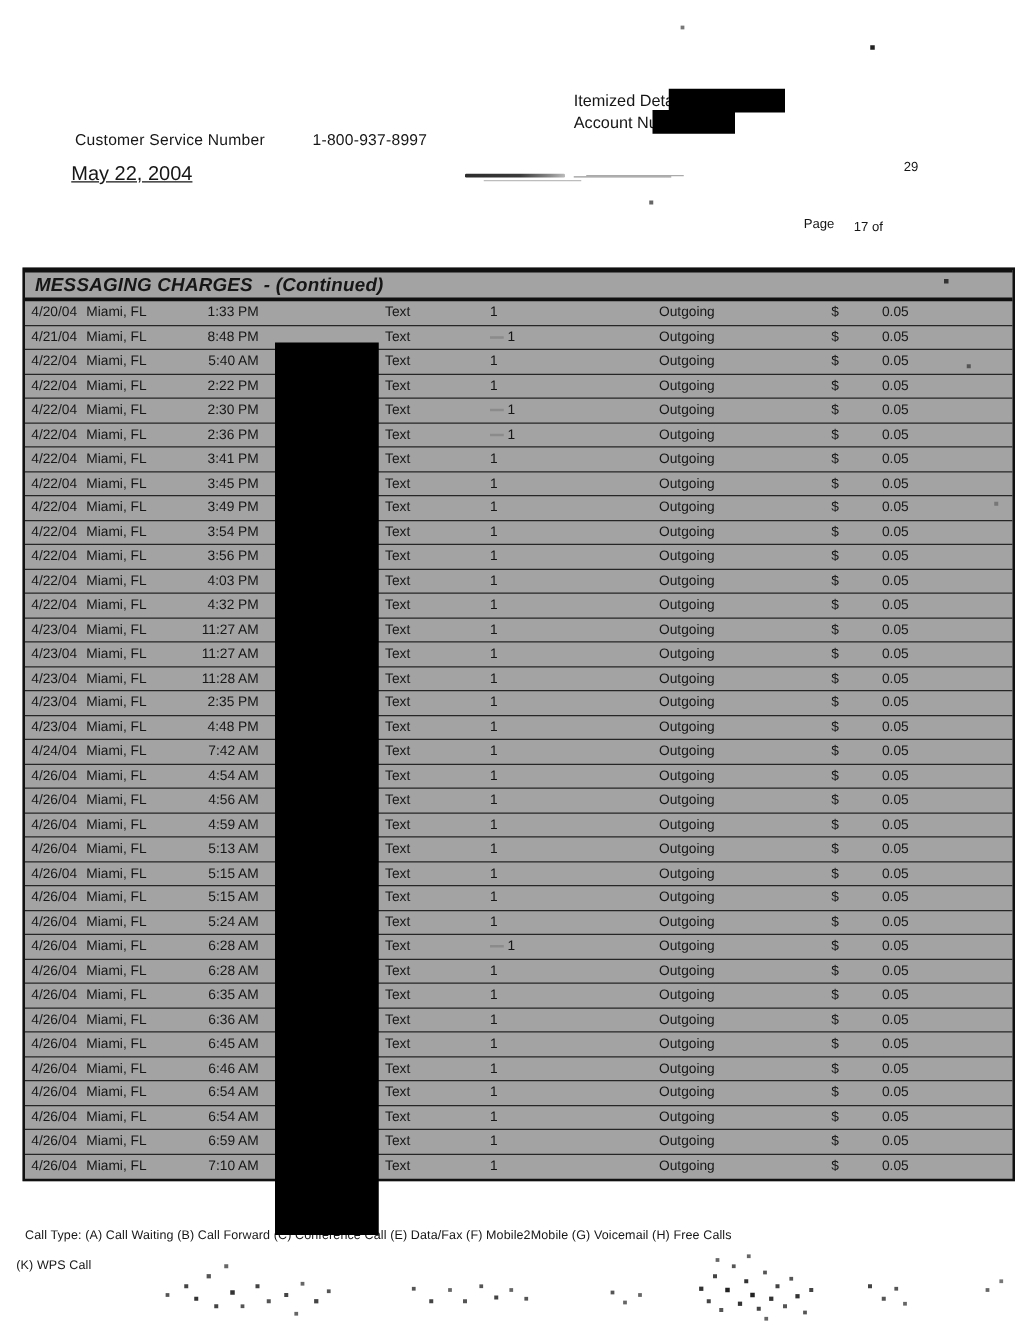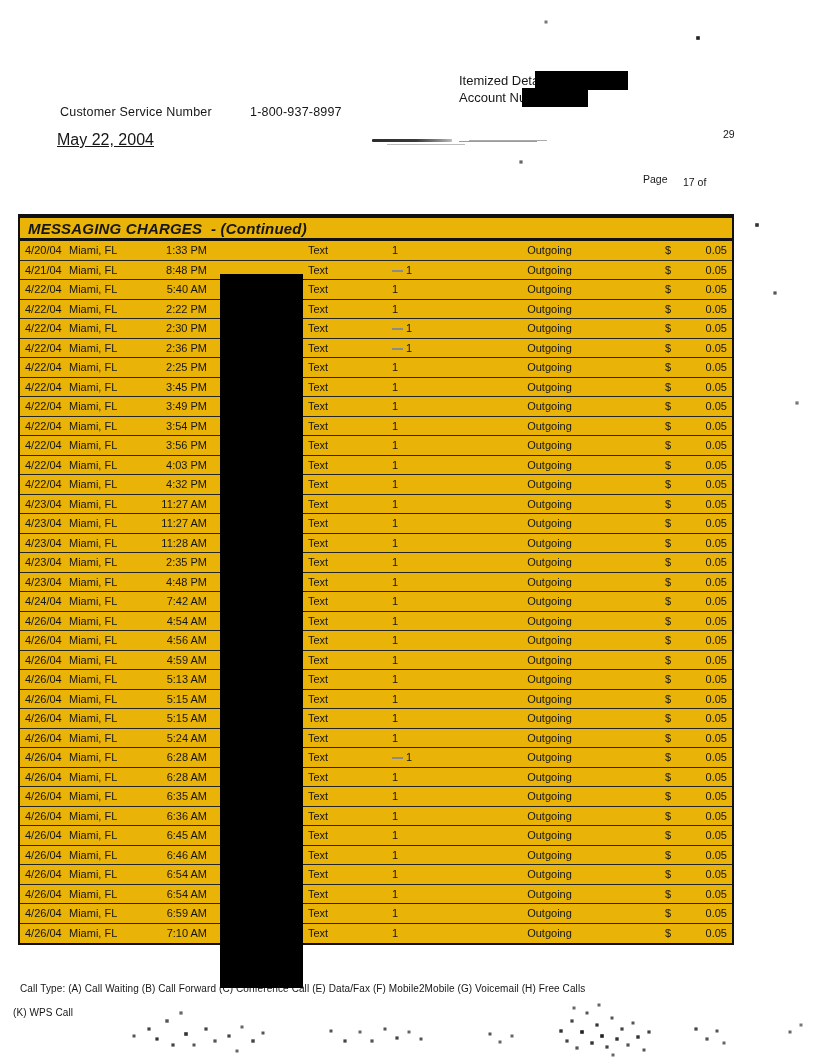--- a/index.html
+++ b/index.html
@@ -22,23 +22,23 @@
 
   .smudge {
     position:absolute; left:372px; top:139px; width:80px; height:2.5px;
     background:linear-gradient(90deg,#2c2c2c 0%,#3a3a3a 55%,#8a8a8a 85%,#bbb 100%);
     border-radius:1px;
     box-shadow: 86px 1px 0 -1px #9a9a9a, 96px 0 0 -1px #aaa, 14px 4px 0 -1px #bdbdbd;
   }
 
   
   .table-box {
-    position:absolute; left:18px; top:214px; width:716px;
+    position:absolute; left:18px; top:214px; width:794px;
     border:2px solid #101010;
-    background:#eab308;
+    background:#a3a3a3;
   }
   .title-band {
     height:25px; border-top:2px solid #101010; border-bottom:3px solid #101010;
     display:flex; align-items:center; padding-left:8px;
     font-size:15px; font-weight:bold; font-style:italic; white-space:pre;
     letter-spacing:.2px;
   }
   .thead {
     height:33px; border-bottom:3px solid #101010;
     display:flex; font-weight:bold; font-size:11px; padding-top:3px;
@@ -209,21 +209,21 @@
     <div class="c c-msgs">1</div>
     <div class="c c-dir">Outgoing</div>
     <div class="c c-total">
       <span>$</span>
       <span>0.05</span>
     </div>
   </div>
       <div class="trow">
     <div class="c c-date">4/22/04</div>
     <div class="c c-service">Miami, FL</div>
-    <div class="c c-time">2:25 PM</div>
+    <div class="c c-time">3:41 PM</div>
     <div class="c c-dest"></div>
     <div class="c c-type">Text</div>
     <div class="c c-msgs">1</div>
     <div class="c c-dir">Outgoing</div>
     <div class="c c-total">
       <span>$</span>
       <span>0.05</span>
     </div>
   </div>
       <div class="trow">

